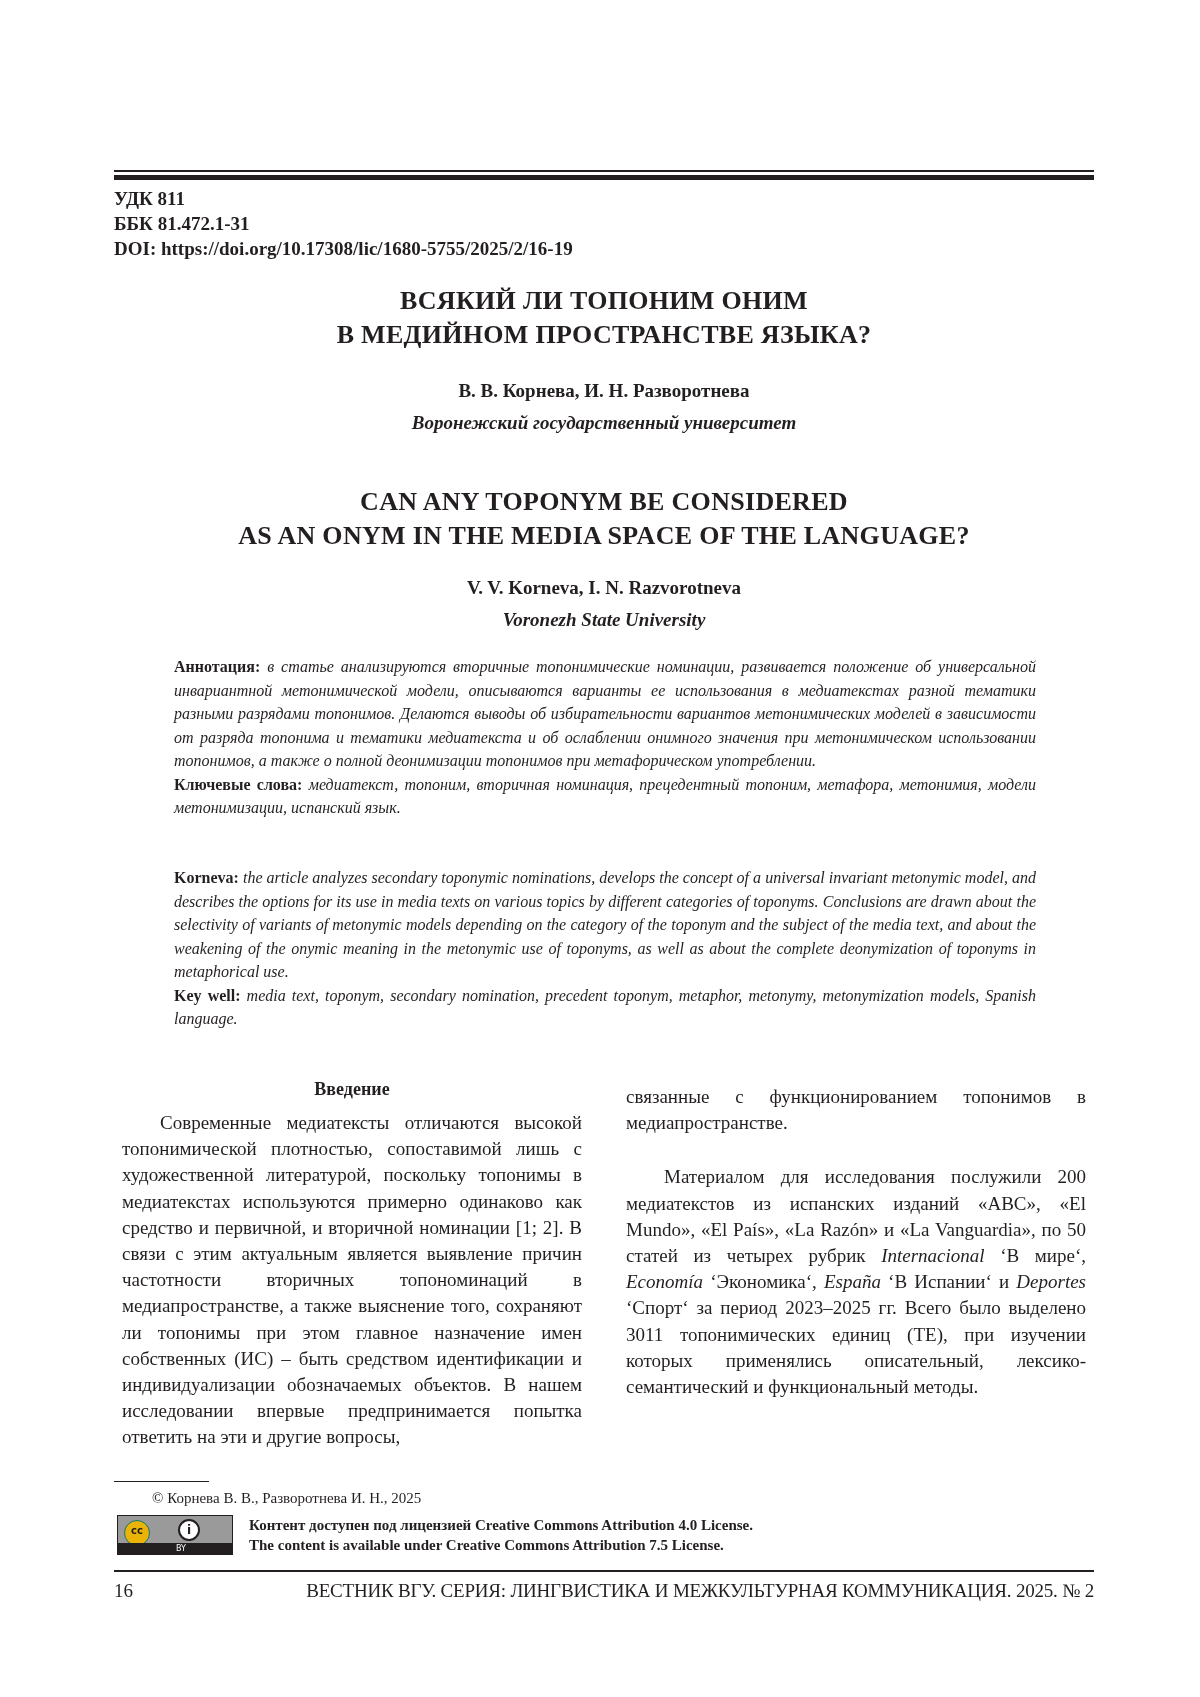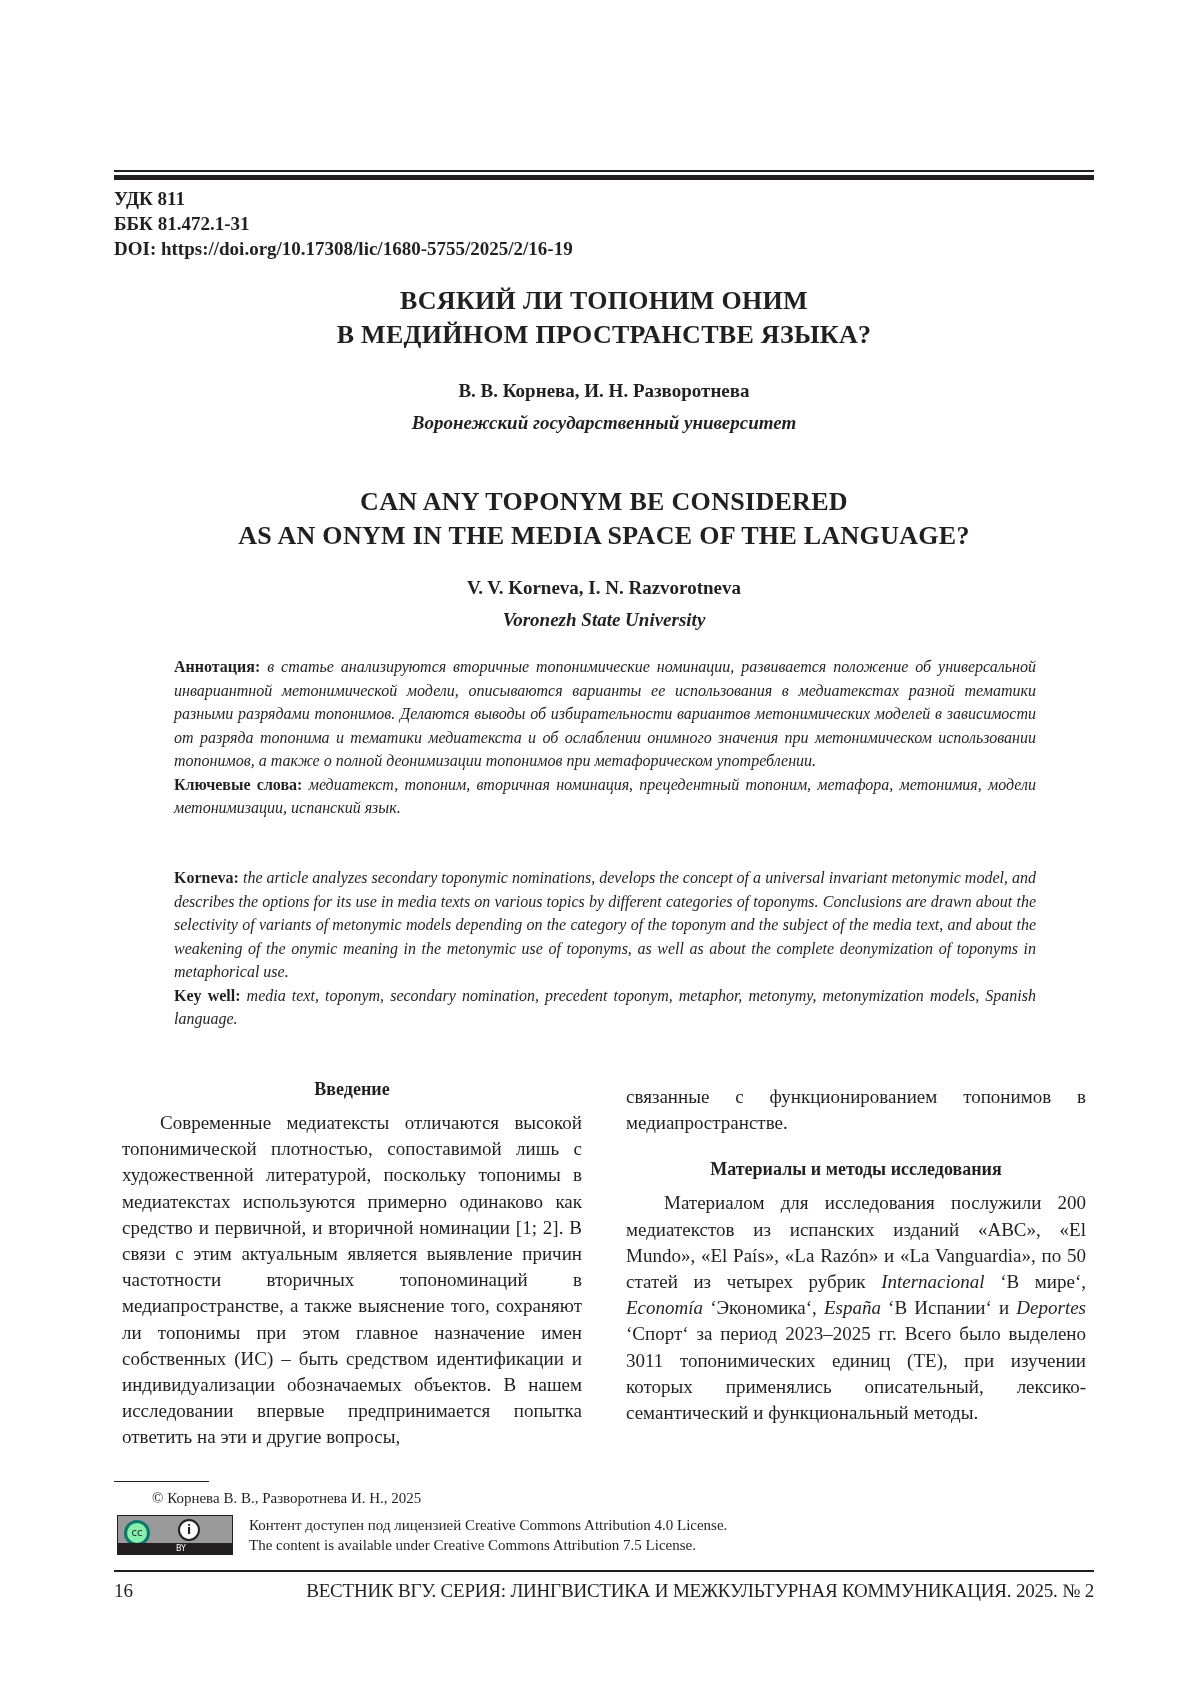--- a/index.html
+++ b/index.html
@@ -21,24 +21,24 @@
   .col.left { left: 0; }
   .col.right { left: 504px; top: 1076px; }
   .col h3 { margin: 0; text-align: center; font-size: 18px; font-weight: bold; line-height: 26px; }
   .col p { margin: 8px; text-indent: 38px; }
   .col p.noindent { text-indent: 0; }
   .col .sect-gap { height: 12px; }
   .fn-rule { position: absolute; left: 0; top: 1481px; width: 95px; height: 1px; background: #231f20; }
   .copyright { position: absolute; left: 38px; top: 1490px; font-size: 15px; }
   .cc-badge { position: absolute; left: 3px; top: 1515px; width: 116px; height: 40px; background: #9a9a9a; border: 1px solid #231f20; box-sizing: border-box; }
   .cc-badge .bar { position: absolute; left: 0; bottom: 0; width: 100%; height: 11px; background: #231f20; }
-  .cc-badge .cc { position: absolute; left: 6px; top: 4px; width: 26px; height: 26px; border-radius: 50%; background: #86efac; border: 3px solid #0f766e; box-sizing: border-box; font-family: "DejaVu Sans", sans-serif; font-weight: normal; font-size: 10px; line-height: 20px; text-align: center; }
+  .cc-badge .cc { position: absolute; left: 6px; top: 4px; width: 26px; height: 26px; border-radius: 50%; background: #eab308; border: 1px solid #0f766e; box-sizing: border-box; font-family: "DejaVu Sans", sans-serif; font-weight: bold; font-size: 10px; line-height: 20px; text-align: center; }
   .cc-badge .by { position: absolute; left: 60px; top: 3px; width: 22px; height: 22px; border-radius: 50%; background: #fff; border: 2px solid #231f20; box-sizing: border-box; font-family: "DejaVu Sans", sans-serif; font-size: 12px; line-height: 18px; text-align: center; font-weight: bold; }
   .cc-badge .bytext { position: absolute; left: 58px; bottom: 0; font-family: "DejaVu Sans", sans-serif; font-size: 8px; color: #fff; line-height: 11px; }
-  .license { position: absolute; left: 135px; top: 1515px; font-size: 15px; line-height: 20px; }
+  .license { position: absolute; left: 135px; top: 1515px; font-size: 15px; line-height: 20px; font-weight: bold; }
   .foot-rule { position: absolute; left: 0; top: 1570px; width: 980px; height: 2px; background: #231f20; }
   .footer { position: absolute; left: 0; top: 1580px; width: 980px; font-size: 19px; }
   .footer .pageno { position: absolute; left: 0; }
   .footer .journal { position: absolute; right: 0; letter-spacing: -0.2px; }
 </style>
 </head>
 <body>
 
 <div class="page">
 
@@ -91,21 +91,20 @@
   </div>
 
   <div class="col left">
     <h3>Введение</h3>
     <p>Современные медиатексты отличаются высокой топонимической плотностью, сопоставимой лишь с художественной литературой, поскольку топонимы в медиатекстах используются примерно одинаково как средство и первичной, и вторичной номинации [1; 2]. В связи с этим актуальным является выявление причин частотности вторичных топономинаций в медиапространстве, а также выяснение того, сохраняют ли топонимы при этом главное назначение имен собственных (ИС) – быть средством идентификации и индивидуализации обозначаемых объектов. В нашем исследовании впервые предпринимается попытка ответить на эти и другие вопросы,</p>
   </div>
 
   <div class="col right">
     <p class="noindent">связанные с функционированием топонимов в медиапространстве.</p>
     <div class="sect-gap"></div>
-    <h3>Материалы и методы исследования</h3>
     <p><span>Материалом для исследования послужили 200 медиатекстов из испанских изданий «ABC», «El Mundo», «El País», «La Razón» и «La Vanguardia», по 50 статей из четырех рубрик </span><i>Internacional</i><span> ‘В мире‘, </span><i>Economía</i><span> ‘Экономика‘, </span><i>España</i><span> ‘В Испании‘ и </span><i>Deportes</i><span> ‘Спорт‘ за период 2023–2025 гг. Всего было выделено 3011 топонимических единиц (ТЕ), при изучении которых применялись описательный, лексико-семантический и функциональный методы.</span></p>
   </div>
 
   <div class="fn-rule"></div>
   <div class="copyright">© Корнева В. В., Разворотнева И. Н., 2025</div>
 
   <div class="cc-badge">
     <div class="cc">cc</div>
     <div class="by">i</div>
     <div class="bar"></div>

